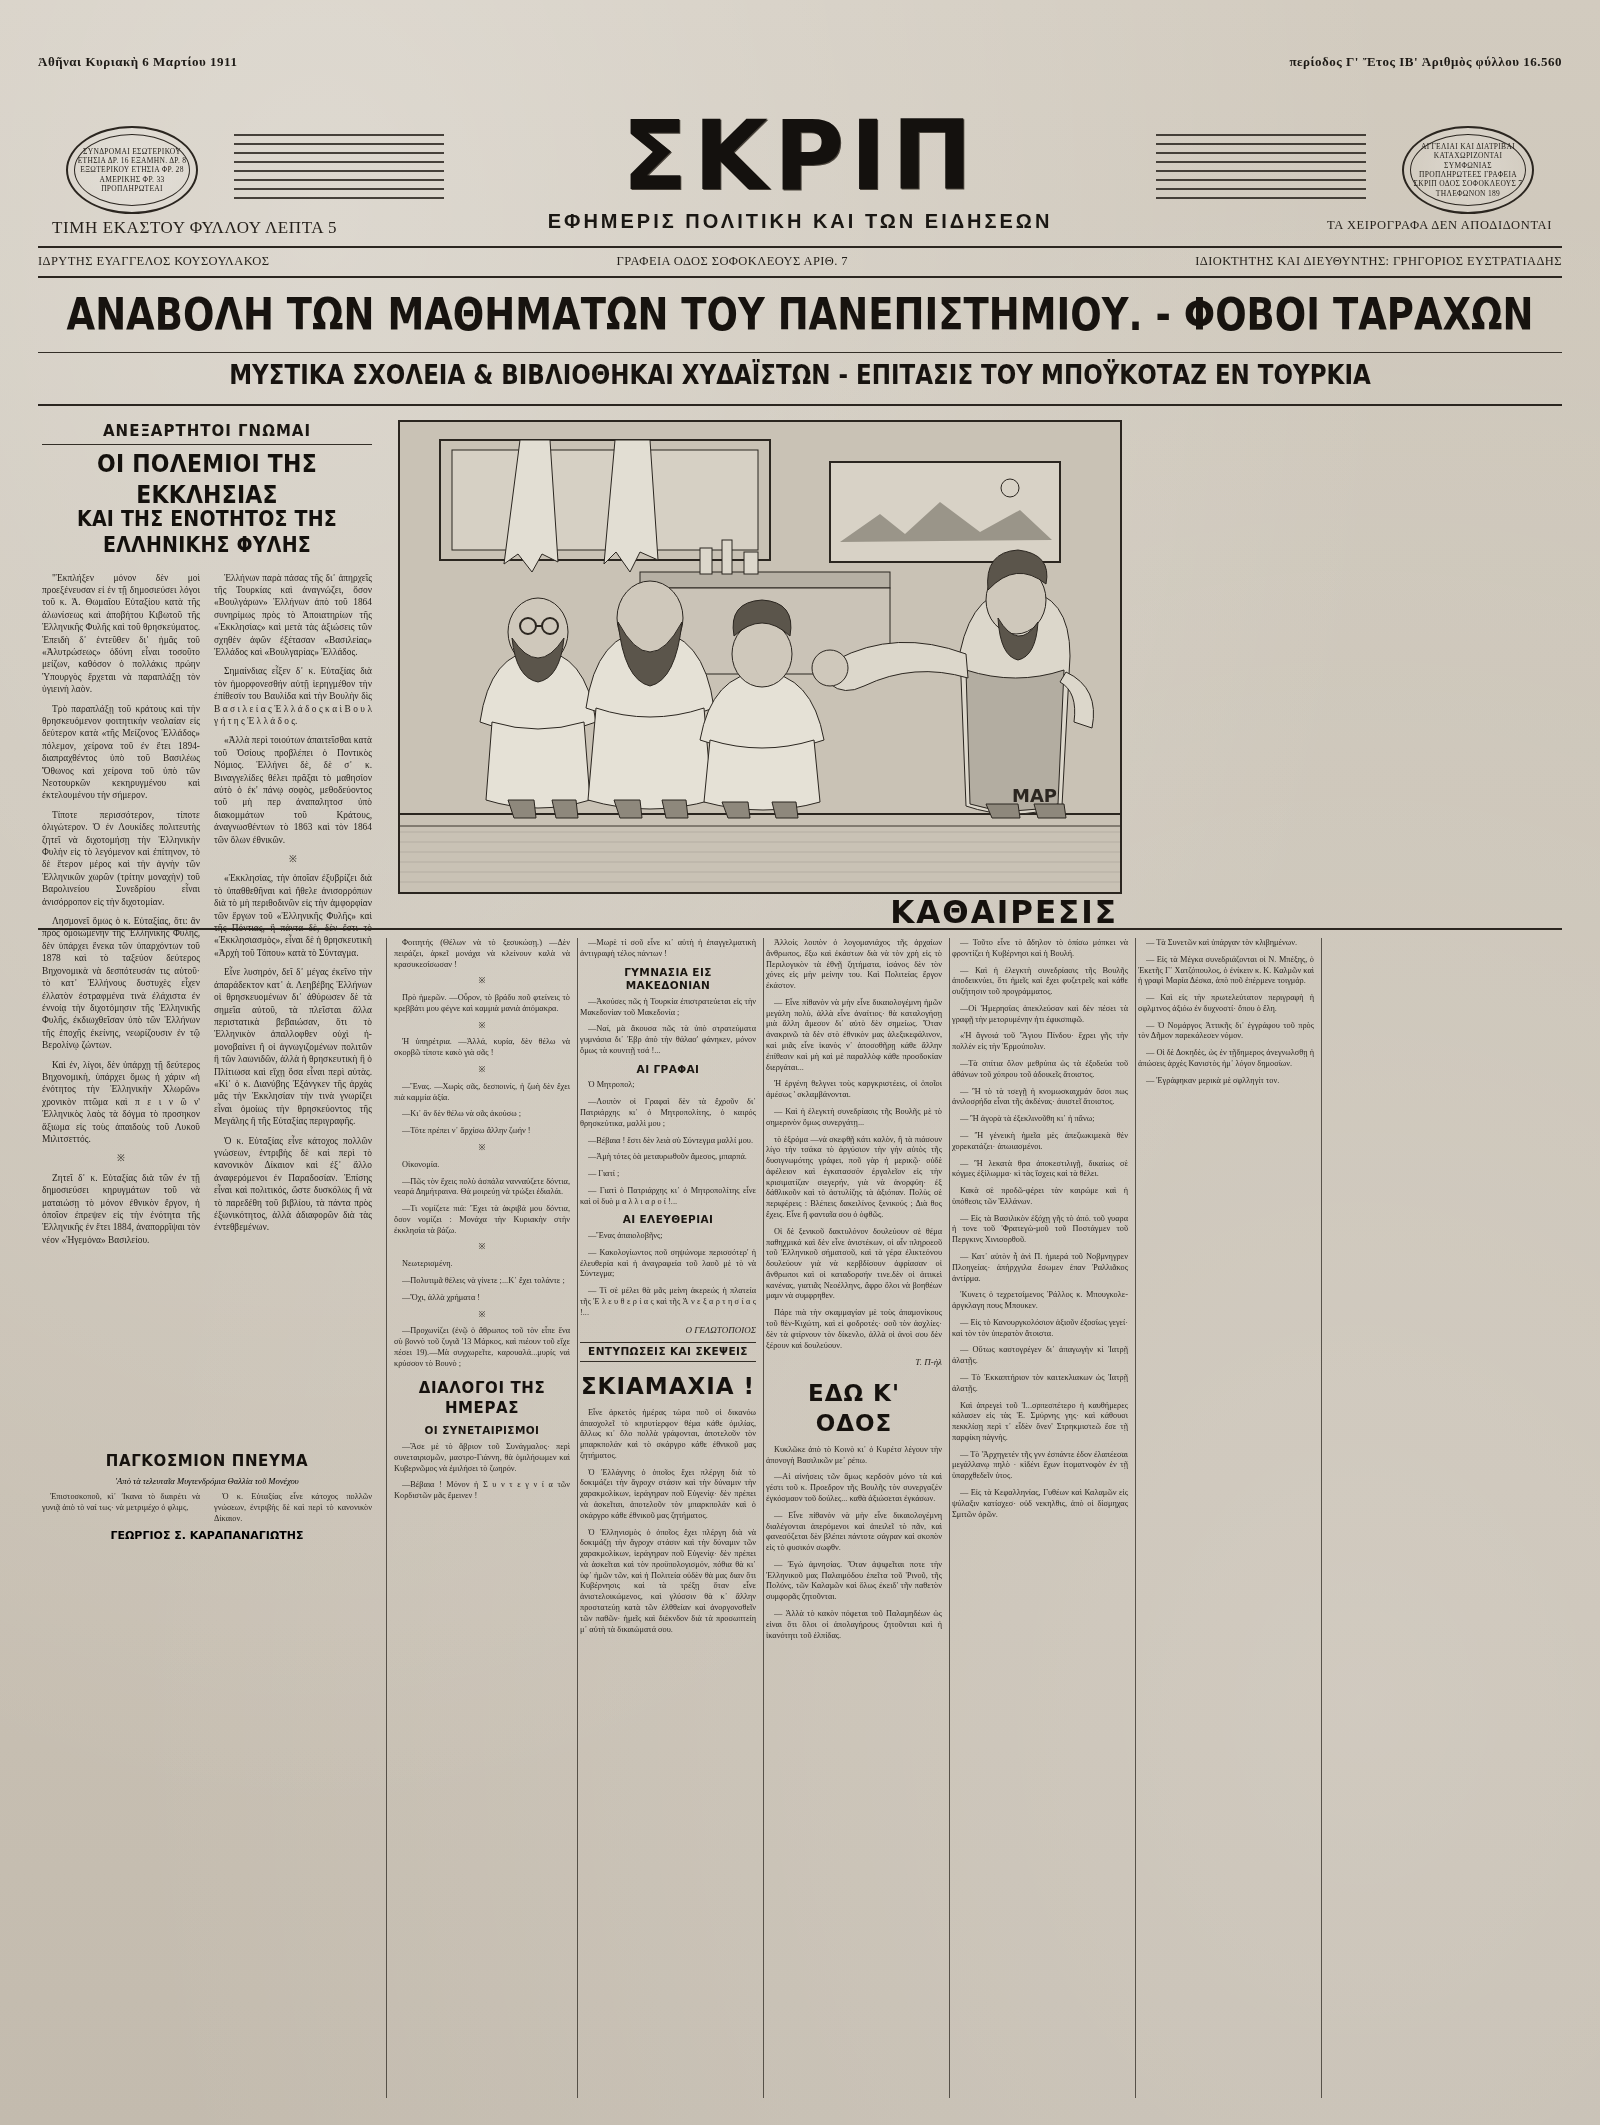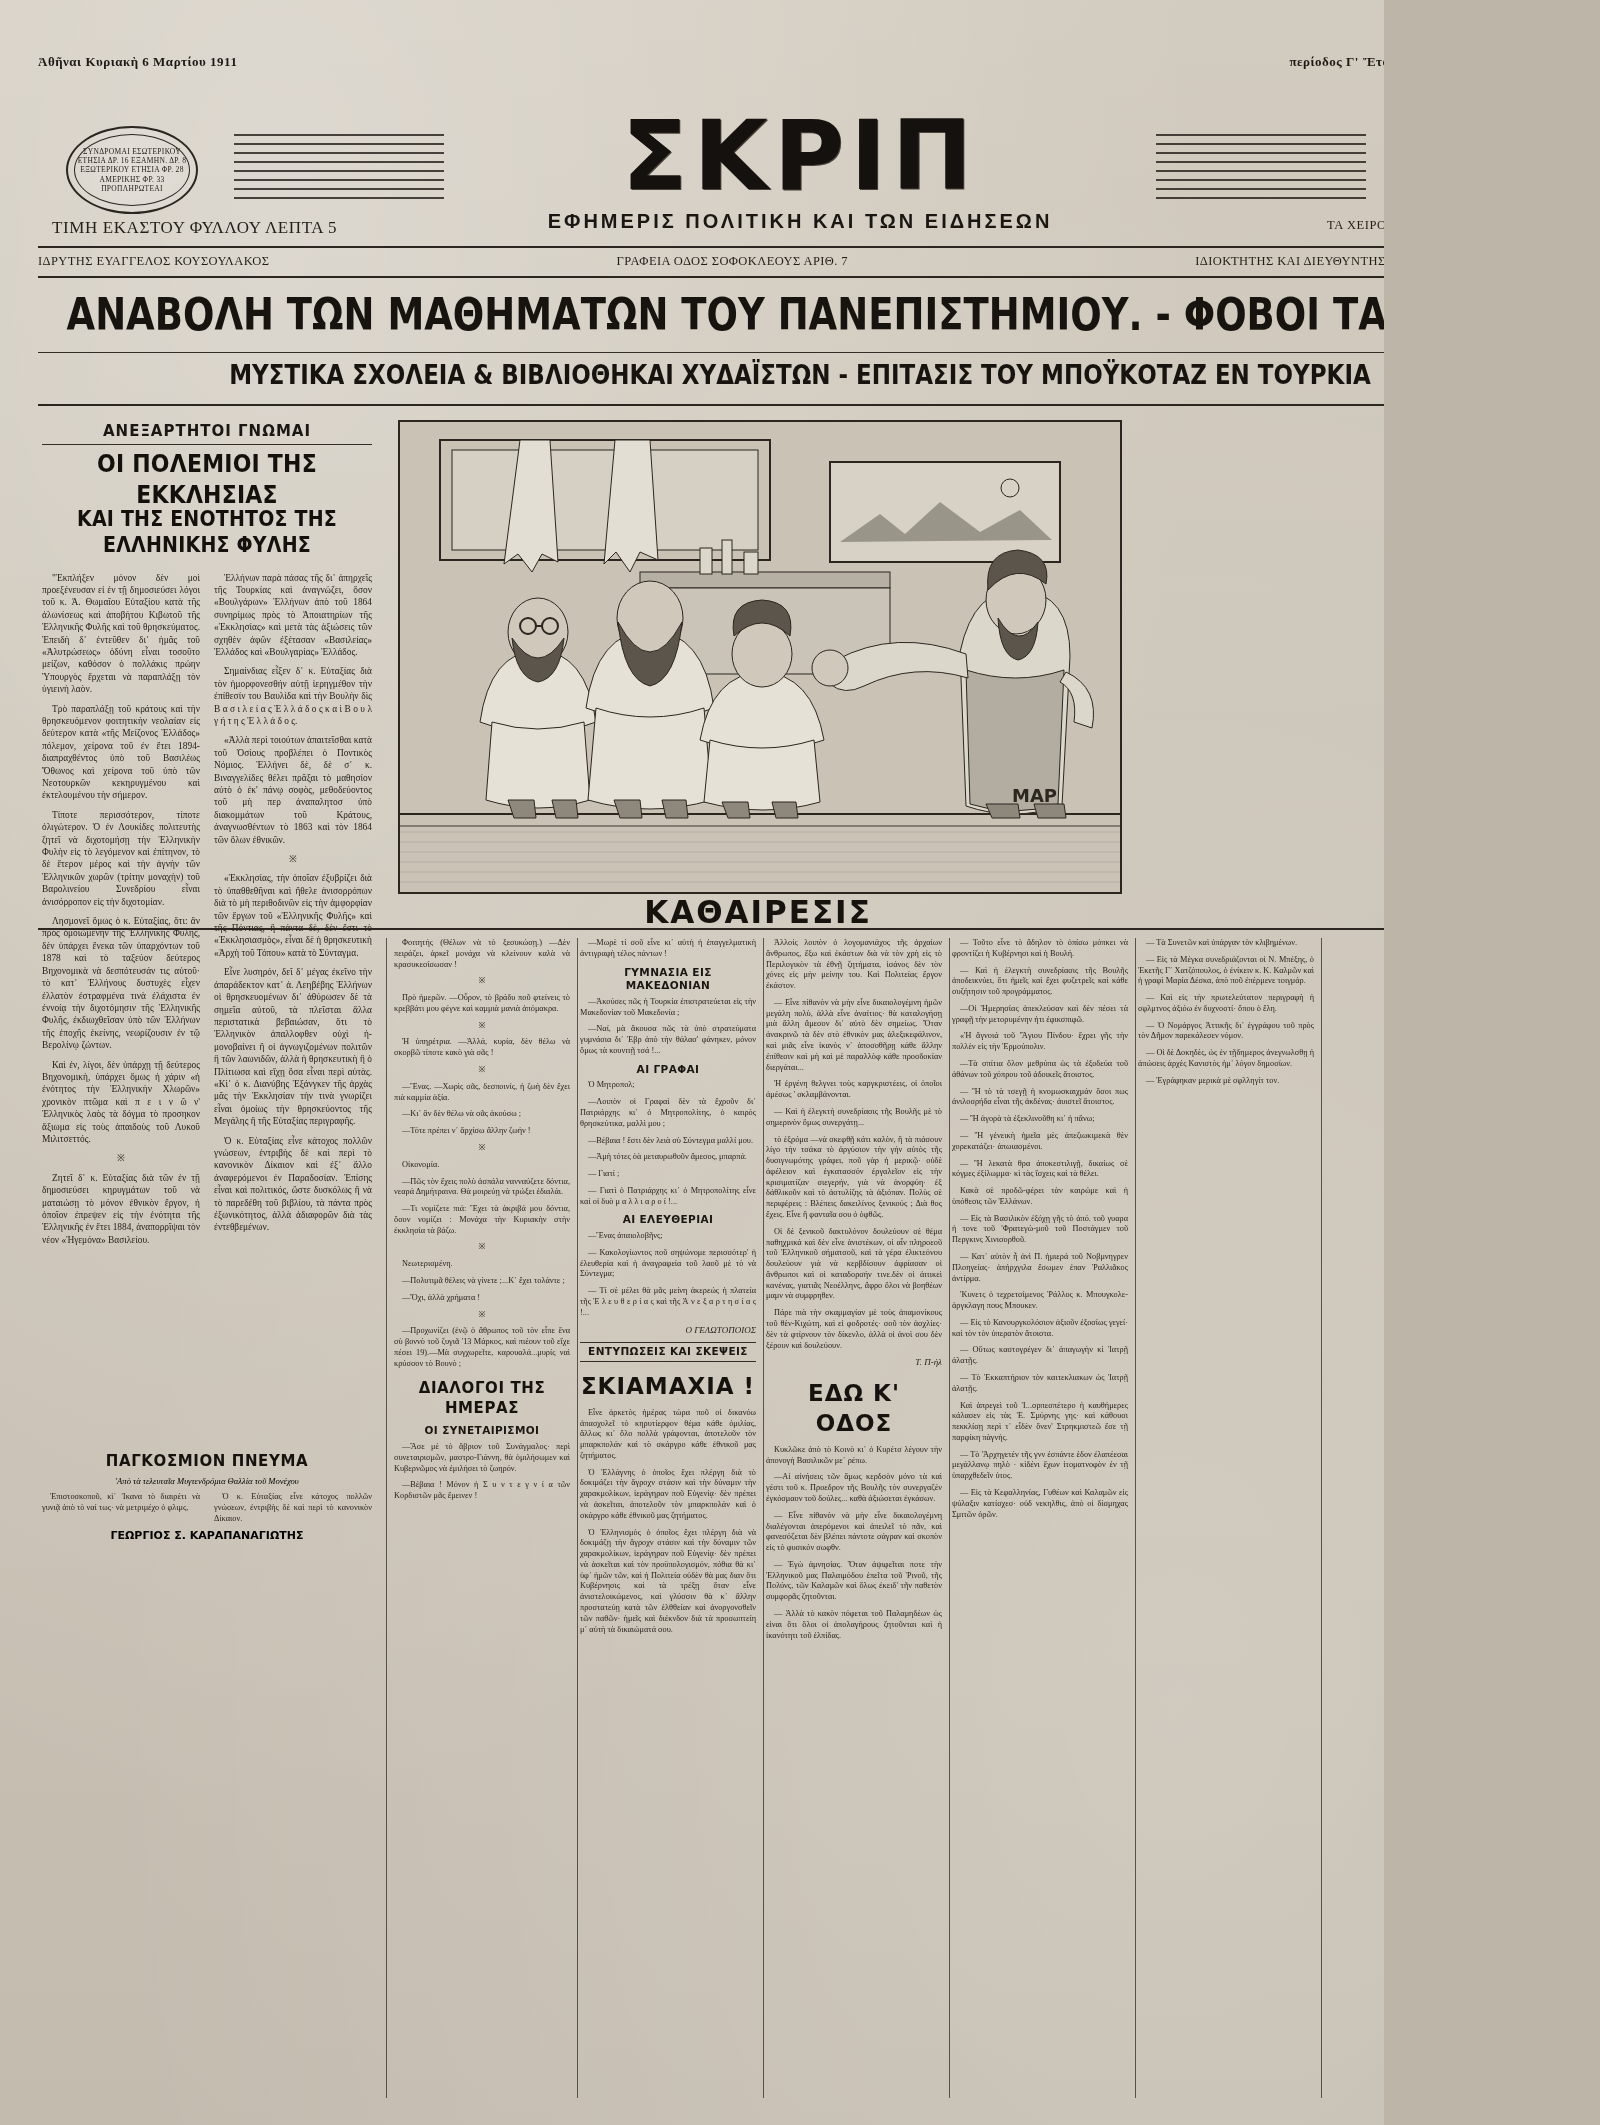--- a/index.html
+++ b/index.html
@@ -1,19 +1,19 @@
 <!DOCTYPE html>
 <html><head>
 <meta charset="utf-8">
 <style>
   html,body{margin:0;padding:0;background:#bdb5a8;}
   body{font-family:"Liberation Serif", serif;}
   #page{
     position:relative;
-    width:1384px;height:2125px;
+    width:1600px;height:2125px;
     background:#ccc5b9;
     overflow:hidden;
   }
   
   #paper{
     position:absolute;inset:0;
     background:
       radial-gradient(ellipse at 20% 10%, rgba(255,255,255,.28), rgba(255,255,255,0) 60%),
       radial-gradient(ellipse at 85% 80%, rgba(255,255,255,.18), rgba(255,255,255,0) 65%),
       linear-gradient(180deg,#d2cbbf 0%, #cbc4b7 35%, #c8c0b3 70%, #c3bbae 100%);
@@ -80,21 +80,21 @@
     font-size:22px;line-height:1.25;letter-spacing:.2px;color:#14110d;margin-top:8px;
     transform:scaleY(1.1);transform-origin:top center;
   }
   .edit-body{columns:2;column-gap:14px;font-size:9.4px;line-height:1.32;text-align:justify;
     color:#211d18;margin-top:18px;}
   .edit-body p{margin:0 0 7px 0;text-indent:10px;}
   .edit-body p.center{text-align:center;text-indent:0;}
   
   .cartoon-wrap{position:absolute;left:360px;top:398px;width:720px;height:470px;
     border:2px solid #2b2620;background:#c9c2b5;overflow:hidden;}
-  .cartoon-cap{position:absolute;left:360px;top:872px;width:720px;text-align:center;
+  .cartoon-cap{position:absolute;left:360px;top:872px;width:720px;text-align:right;
     font-family:"DejaVu Sans",sans-serif;font-weight:bold;font-size:31px;letter-spacing:2px;color:#16120e;}
   
   .cols{position:absolute;left:4px;top:916px;width:1520px;height:1160px;}
   .colset{position:absolute;top:0;bottom:0;}
   .nl-col{font-size:8.3px;line-height:1.3;text-align:justify;color:#221e19;}
   .nl-col p{margin:0 0 6px 0;text-indent:8px;}
   .nl-col p.c{text-align:center;text-indent:0;}
   .sec-title{text-align:center;font-family:"DejaVu Sans",sans-serif;font-weight:bold;
     font-size:15px;letter-spacing:.6px;margin:10px 0 6px;color:#16120e;}
   .sec-title.big{font-size:23px;letter-spacing:1px;}

